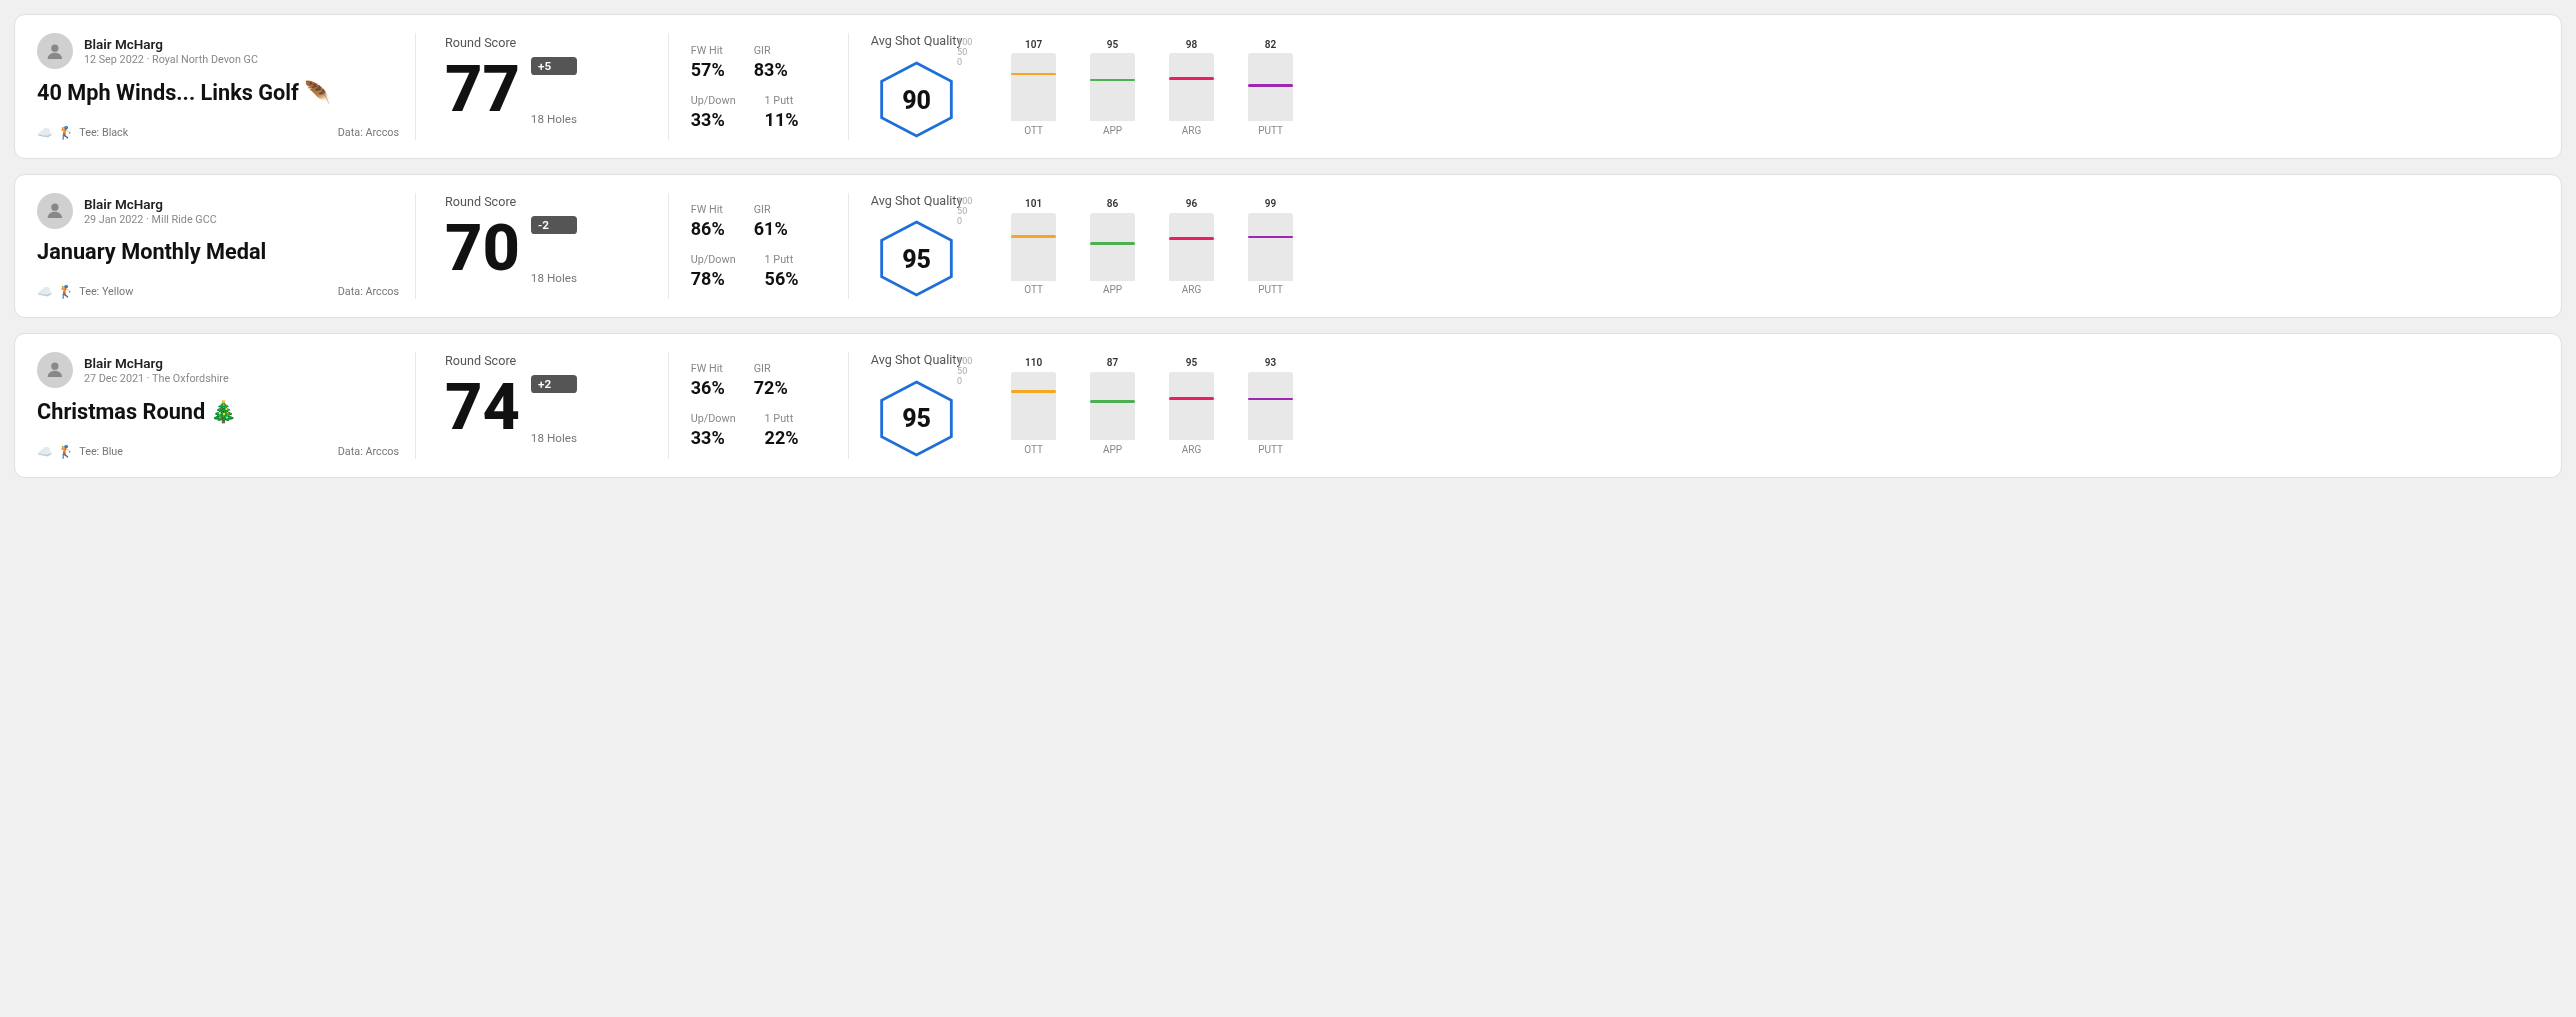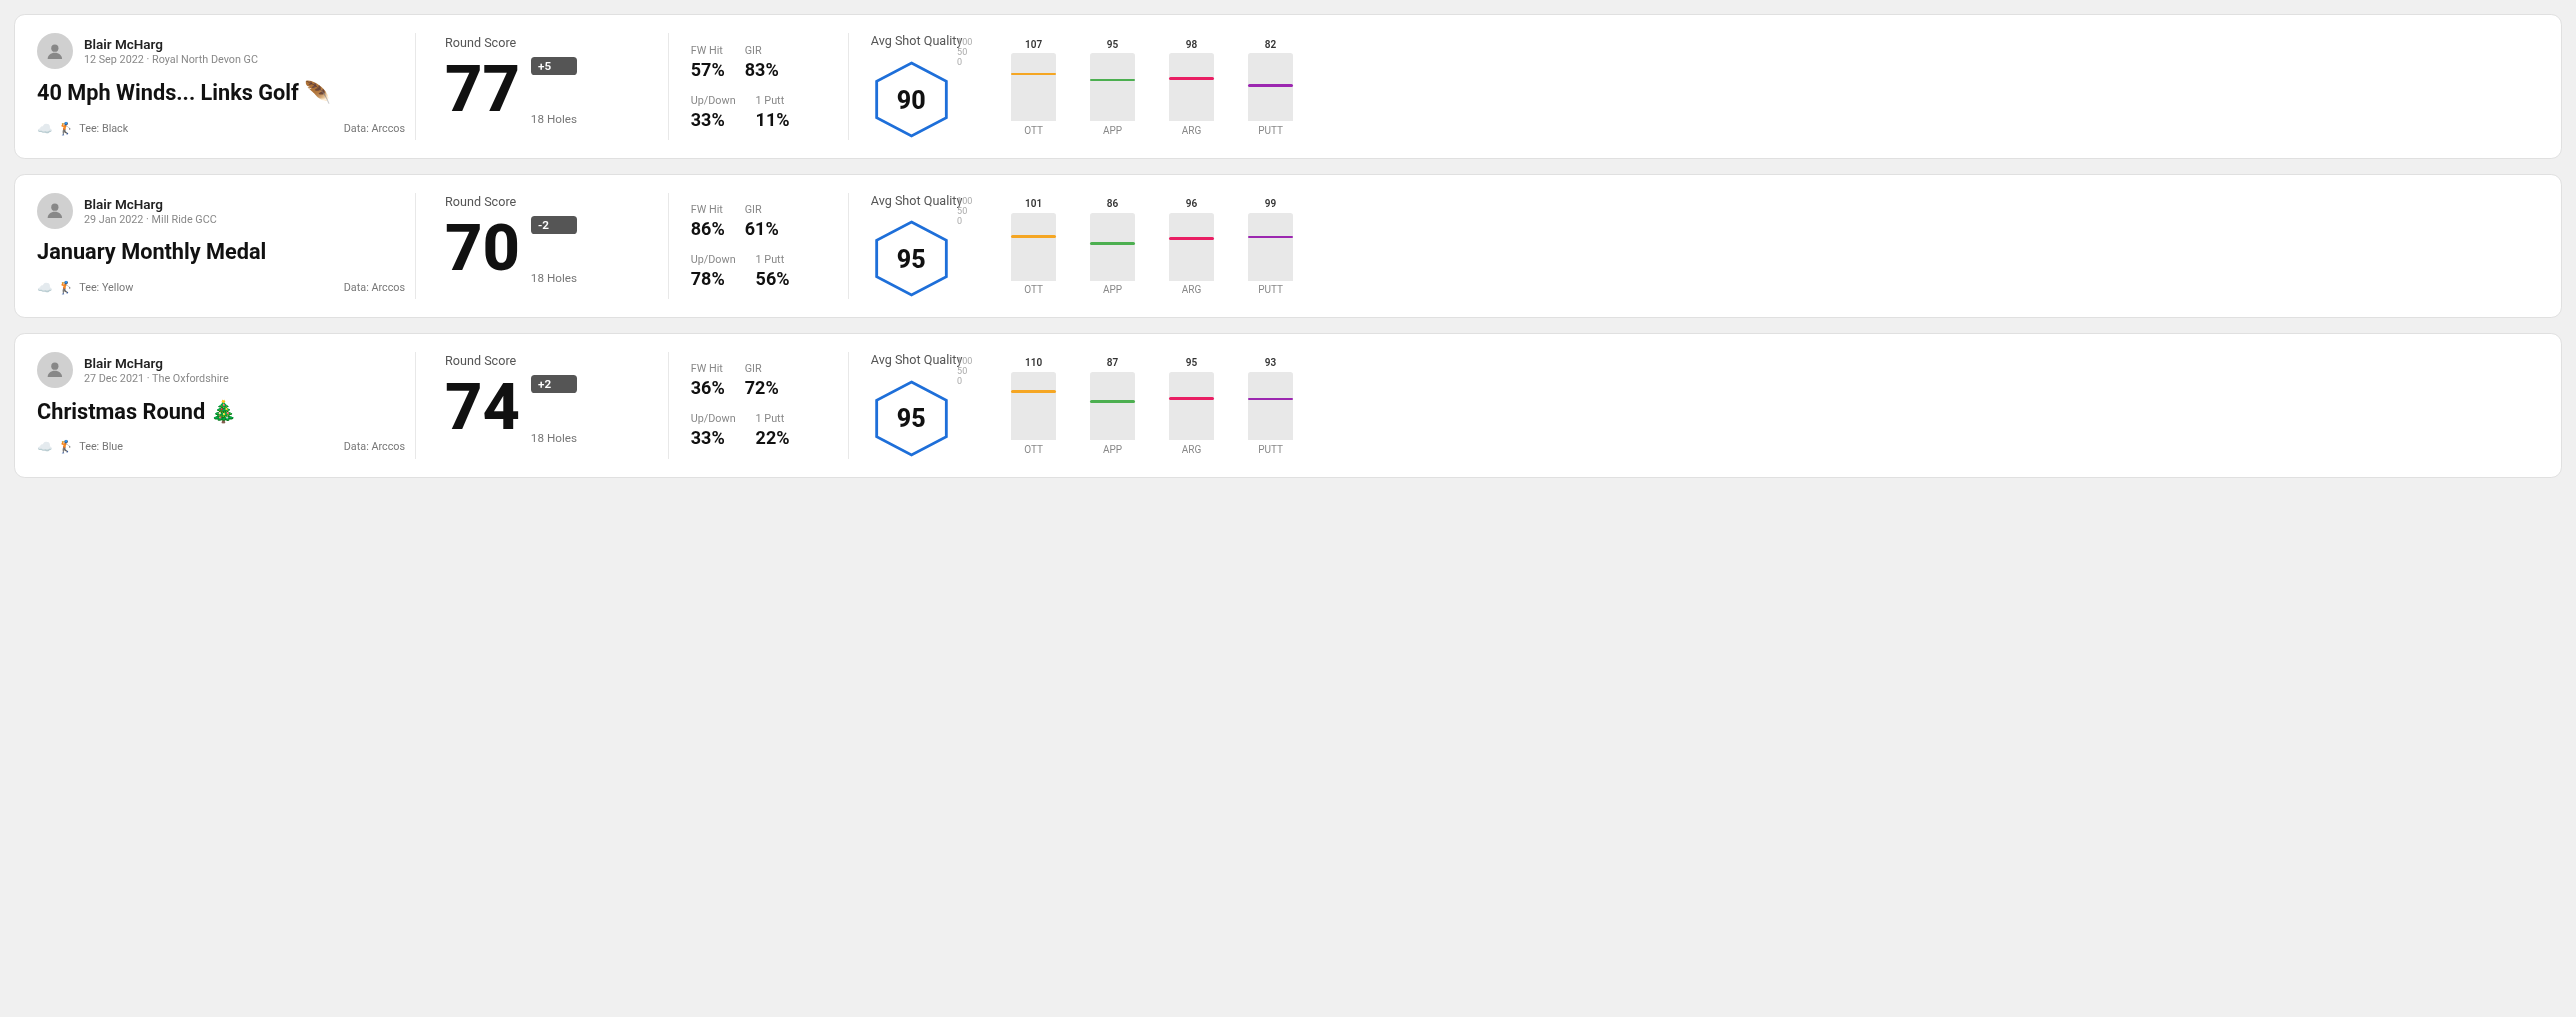--- a/index.html
+++ b/index.html
@@ -15,24 +15,24 @@
       border: 0.9px solid #e0e0e0;
       margin-bottom: 14.4px;
       display: flex;
       align-items: stretch;
       overflow: hidden;
       padding: 18px 21.7px;
     }
     .left-section {
       flex: 0 0 379px;
       border-right: 0.9px solid #e8e8e8;
-      padding-right: 10px;
-      display: flex;
-      flex-direction: column;
-      justify-content: flex-start;
+      padding-right: 16px;
+      display: flex;
+      flex-direction: column;
+      justify-content: space-between;
     }
     .user-info {
       display: flex;
       align-items: center;
       gap: 10.8px;
       margin-bottom: 10.8px;
     }
     .avatar {
       width: 36px;
       height: 36px;
@@ -123,21 +123,21 @@
       flex: 0 0 180px;
       padding: 0 21.7px;
       border-right: 0.9px solid #e8e8e8;
       display: flex;
       flex-direction: column;
       justify-content: center;
       gap: 14.4px;
     }
     .stats-row {
       display: flex;
-      gap: 20px;
+      gap: 29px;
     }
     .stat-item {}
     .stat-label {
       font-size: 10.8px;
       color: #888;
       margin-bottom: 1.8px;
     }
     .stat-value {
       font-size: 18px;
       font-weight: 700;
@@ -151,20 +151,21 @@
       gap: 21.7px;
     }
     .quality-label {
       font-size: 12.6px;
       color: #555;
       margin-bottom: 10.8px;
     }
     .hexagon-container {
       display: flex;
       flex-direction: column;
+      align-items: center;
     }
     .hexagon {
       width: 81px;
       height: 81px;
       position: relative;
     }
     .hexagon svg {
       width: 81px;
       height: 81px;
     }

